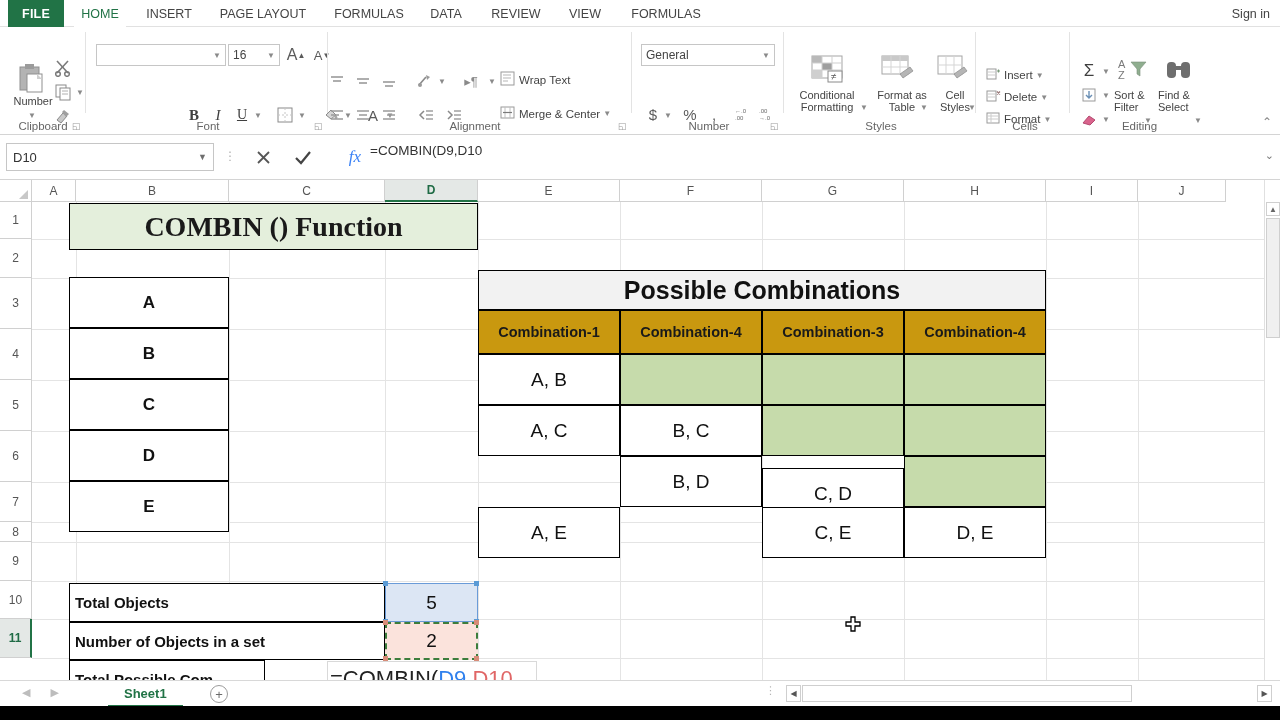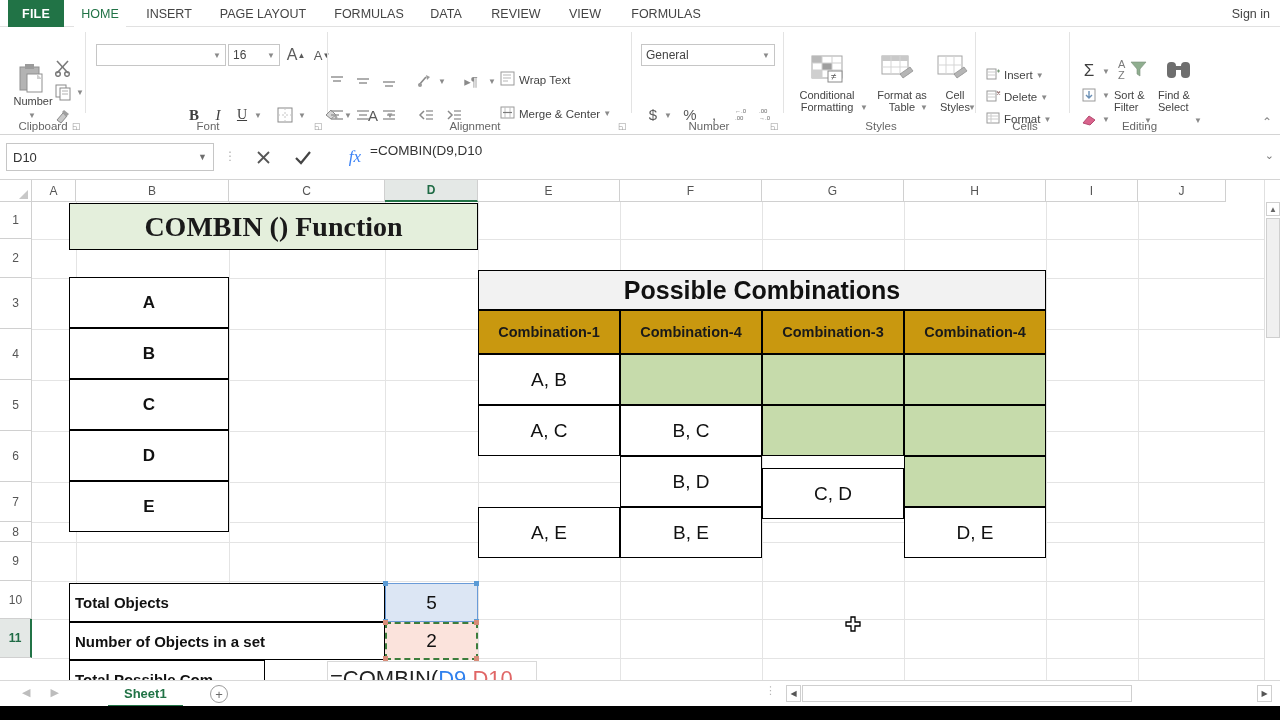--- a/index.html
+++ b/index.html
@@ -695,21 +695,21 @@
       <div class="cell pc-cell" style="left:446px;top:203px;width:142px;height:51px;">A, C</div>
       <div class="cell pc-cell" style="left:588px;top:203px;width:142px;height:51px;">B, C</div>
       <div class="cell pc-cell empty" style="left:730px;top:203px;width:142px;height:51px;"></div>
       <div class="cell pc-cell empty" style="left:872px;top:203px;width:142px;height:51px;"></div>
 
       <div class="cell pc-cell" style="left:588px;top:254px;width:142px;height:51px;">B, D</div>
       <div class="cell pc-cell" style="left:730px;top:254px;width:142px;height:51px;margin-top:12px;">C, D</div>
       <div class="cell pc-cell empty" style="left:872px;top:254px;width:142px;height:51px;"></div>
 
       <div class="cell pc-cell" style="left:446px;top:305px;width:142px;height:51px;">A, E</div>
-      <div class="cell pc-cell" style="left:588px;top:305px;width:142px;height:51px;">B, E</div>
+      <div class="cell pc-cell" style="left:730px;top:305px;width:142px;height:51px;">C, E</div>
       <div class="cell pc-cell" style="left:872px;top:305px;width:142px;height:51px;">D, E</div>
 
       <div class="cell lbl-cell" style="left:37px;top:381px;width:316px;height:39px;">Total Objects</div>
       <div class="cell val-cell sel-blue" style="left:353px;top:381px;width:93px;height:39px;">5</div>
       <div class="handle" style="left:351px;top:379px;"></div>
       <div class="handle" style="left:442px;top:379px;"></div>
       <div class="handle" style="left:351px;top:417px;"></div>
       <div class="handle" style="left:442px;top:417px;"></div>
 
       <div class="cell lbl-cell" style="left:37px;top:420px;width:316px;height:38px;">Number of Objects in a set</div>

